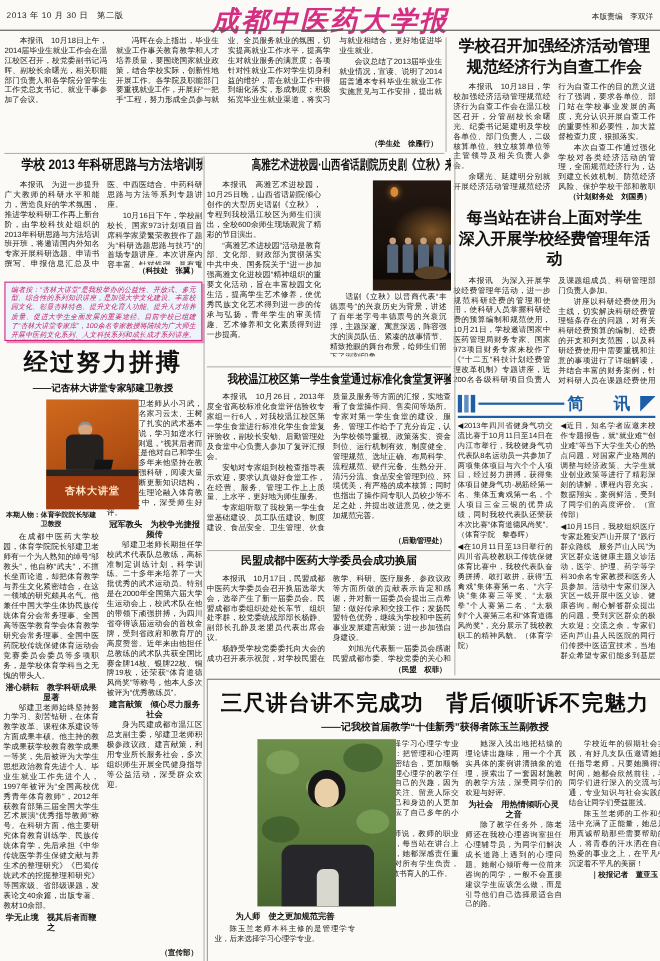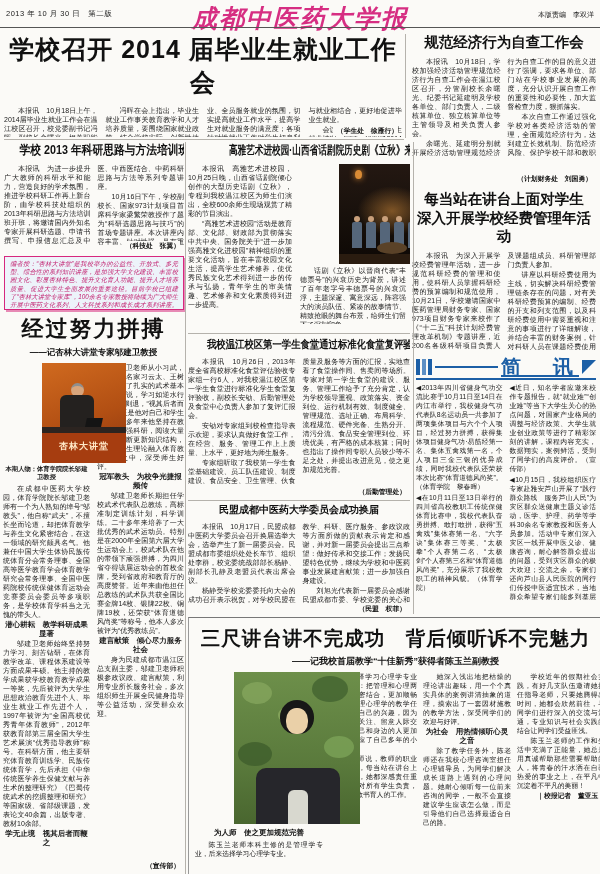--- a/index.html
+++ b/index.html
@@ -33,21 +33,21 @@
   
   .ednote{position:absolute;left:4px;top:256px;width:180px;height:54px;box-sizing:border-box;
           border:1.5px solid #d6277e;background:#edf3fa;box-shadow:2px 2px 0 #e78ab5;
           padding:3px 5px;font-size:6.3px;line-height:8.2px;color:#c2206f;font-style:italic;text-align:justify;overflow:hidden;}
   
   .briefs-hd{display:flex;align-items:center;gap:3px;height:22px;border-bottom:2px solid #1c5fa6;margin-bottom:3px;}
   .bbars{display:flex;gap:2px;align-items:flex-end;}
   .bbars i{display:block;width:4px;background:#1c5fa6;}
   .bbars i:nth-child(1){height:16px;}.bbars i:nth-child(2){height:16px;background:#5d8fc4;}.bbars i:nth-child(3){height:16px;}
   .bdash{flex:1;height:2px;background:#1c5fa6;}
-  .btitle{font-size:20px;font-weight:bold;color:#1c5fa6;letter-spacing:6px;white-space:nowrap;text-decoration:underline;}
+  .btitle{font-size:15px;font-weight:bold;color:#1c5fa6;letter-spacing:6px;white-space:nowrap;}
   .btri{width:0;height:0;border-left:14px solid #1c5fa6;border-bottom:14px solid transparent;}
   .briefs-body p{margin:0 0 2px;text-indent:0;}
   
   .ph{position:relative;overflow:hidden;background:#333;margin-left:39px;}
   .ph-podium{width:84px;height:100px;background:linear-gradient(160deg,#d06a1f 0%,#b24f13 55%,#8a3510 100%);}
   .pod-man{position:absolute;left:18px;bottom:36px;width:34px;height:32px;background:#24211f;border-radius:6px 6px 0 0;}
   .pod-head{position:absolute;left:29px;bottom:66px;width:13px;height:14px;background:#d8a57c;border-radius:50%;border-top:3px solid #8f8f8f;box-sizing:border-box;}
   .pod-top{position:absolute;left:0;right:0;bottom:30px;height:6px;background:#2c2420;}
   .pod-front{position:absolute;left:0;right:0;bottom:0;height:30px;background:#a63d10;}
   .pod-text{margin-top:9px;text-align:center;color:#ffe9c8;font-size:9px;font-weight:bold;letter-spacing:1px;}
@@ -91,34 +91,34 @@
 <body>
 
 <div class="page">
 
   <div class="hdr-date">2013 年 10 月 30 日　第二版</div>
   <div class="masthead">成都中医药大学报</div>
   <div class="hdr-editor">本版责编　李双洋</div>
   <div class="rule" style="left:0;top:27px;width:600px;height:1px;"></div>
 
   <div class="art" style="left:4px;top:33px;width:398px;height:104px;">
-    <div class="h-main">学校召开 2014 届毕业生就业工作会</div>
     <div class="bt cols4" style="height:66px;">
       <p>本报讯　10月18日上午，2014届毕业生就业工作会在温江校区召开，校党委副书记冯晖、副校长余曙光，相关职能部门负责人和各学院分管学生工作党总支书记、就业干事参加了会议。</p>
       <p>冯晖在会上指出，毕业生就业工作事关教育教学和人才培养质量，要围绕国家就业政策，结合学校实际，创新性地开展工作。各学院及职能部门要重视就业工作，开展好“一把手”工程，努力形成全员参与就业、全员服务就业的氛围，切实提高就业工作水平，提高学生对就业服务的满意度；各项针对性就业工作对学生切身利益的维护，需在就业工作中得到细化落实，形成制度；积极拓宽毕业生就业渠道，将实习与就业相结合，更好地促进毕业生就业。</p>
       <p>会议总结了2013届毕业生就业情况，宣读、说明了2014届普通本专科毕业生就业工作实施意见与工作安排，提出就业工作应从事务性工作向总结归纳、形成理论方面转化。</p>
 
     </div>
     <div class="byline">（学生处　徐雁行）</div>
   </div>
   <div class="rule-light" style="left:4px;top:139px;width:400px;height:1px;"></div>
   <div class="rule-light" style="left:405px;top:34px;width:1px;height:104px;"></div>
 
   <div class="art" style="left:412px;top:33px;width:184px;height:152px;">
     <div class="h-2l">
+      <div>学校召开加强经济活动管理</div>
       <div>规范经济行为自查工作会</div>
     </div>
     <div class="bt cols2" style="height:102px;">
       <p>本报讯　10月18日，学校加强经济活动管理规范经济行为自查工作会在温江校区召开，分管副校长余曙光、纪委书记延建明及学校各单位、部门负责人，二级核算单位、独立核算单位等主管领导及相关负责人参会。</p>
       <p>余曙光、延建明分别就开展经济活动管理规范经济行为自查工作的目的意义进行了强调，要求各单位、部门站在学校事业发展的高度，充分认识开展自查工作的重要性和必要性，加大监督检查力度，狠抓落实。</p>
       <p>本次自查工作通过强化学校对各类经济活动的管理，全面规范经济行为，达到建立长效机制、防范经济风险、保护学校干部和教职工的目的。自查工作分为清理自查、重点整改、建立制度三个阶段。</p>
     </div>
     <div class="byline">（计划财务处　刘国勇）</div>
   </div>
 

